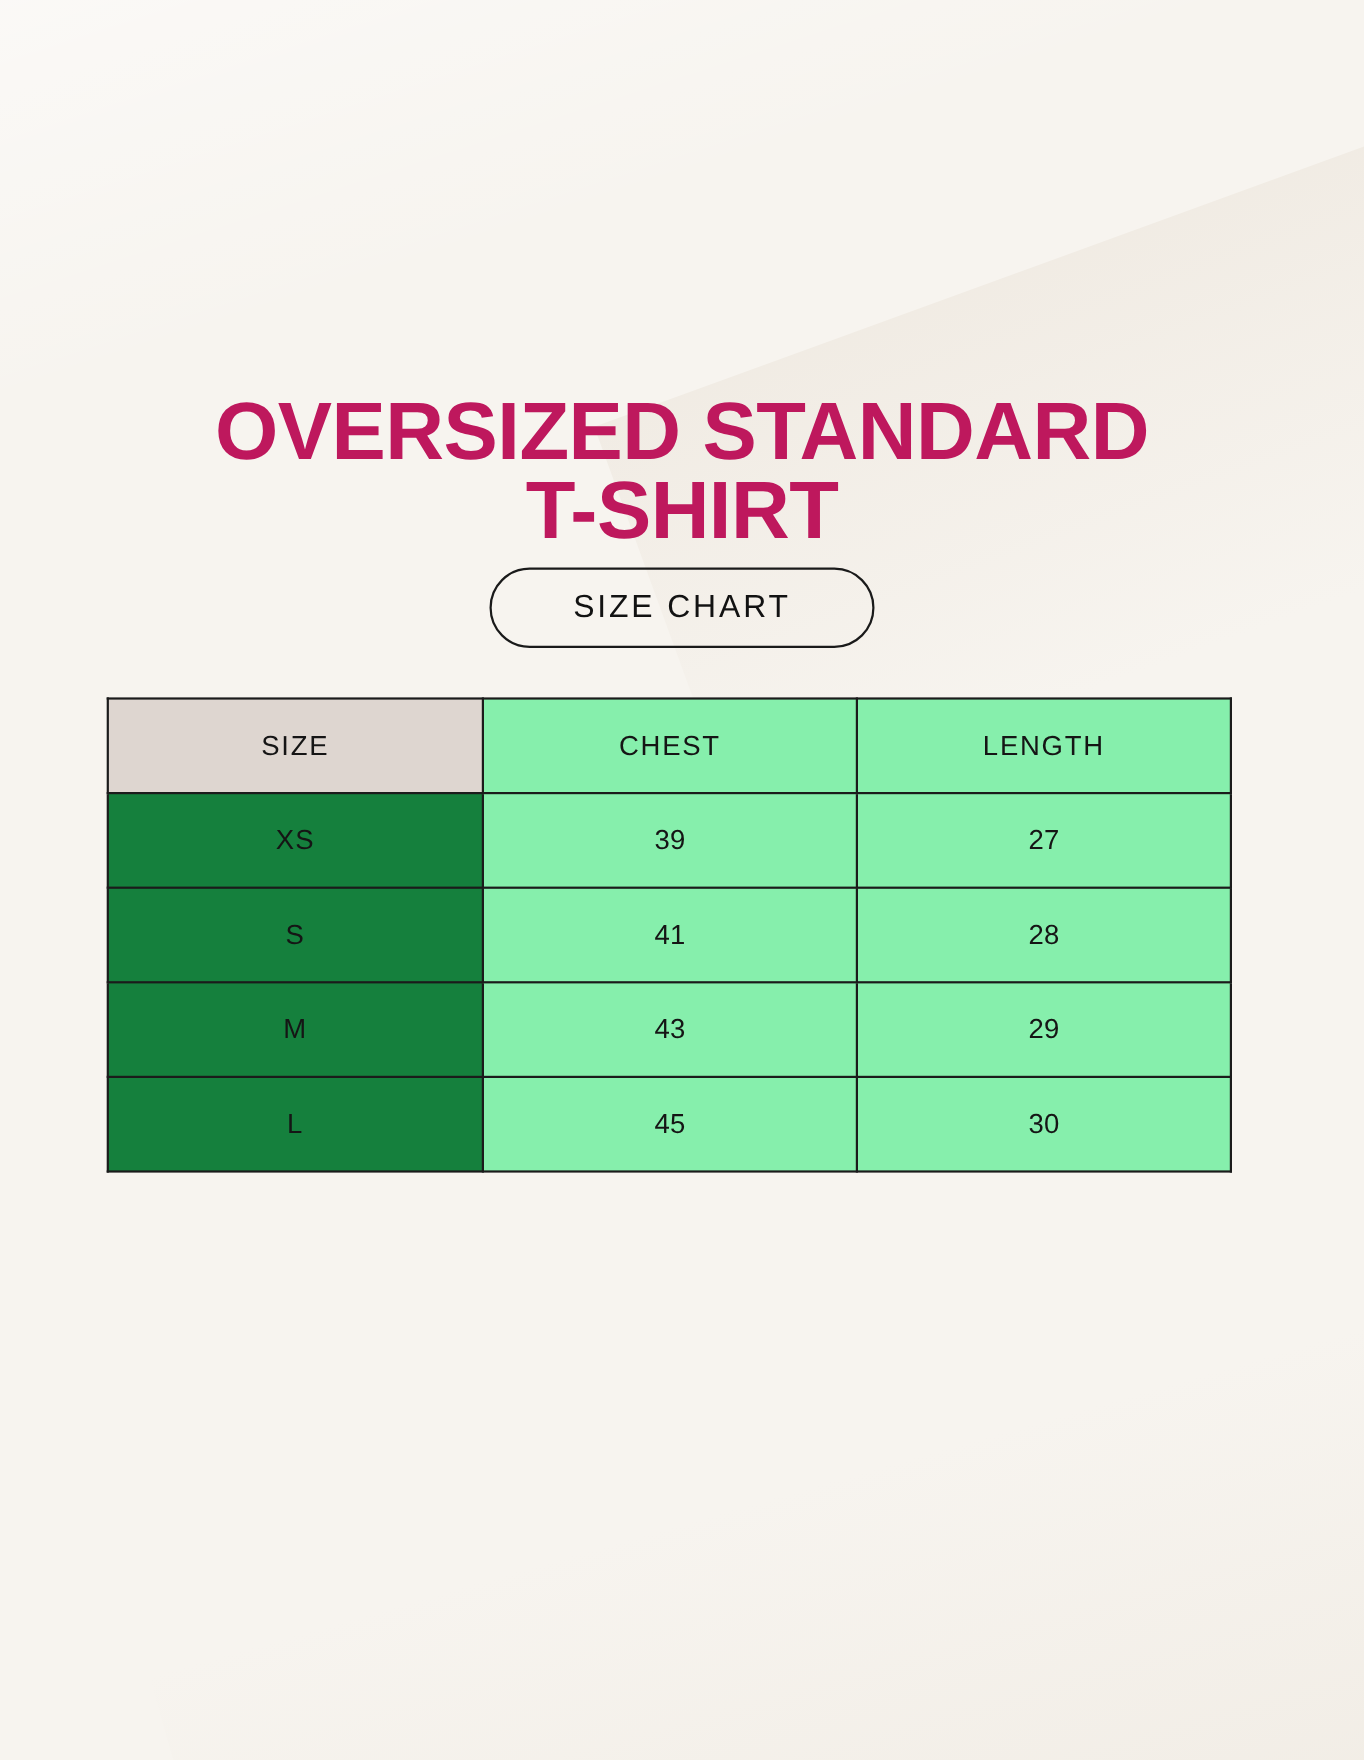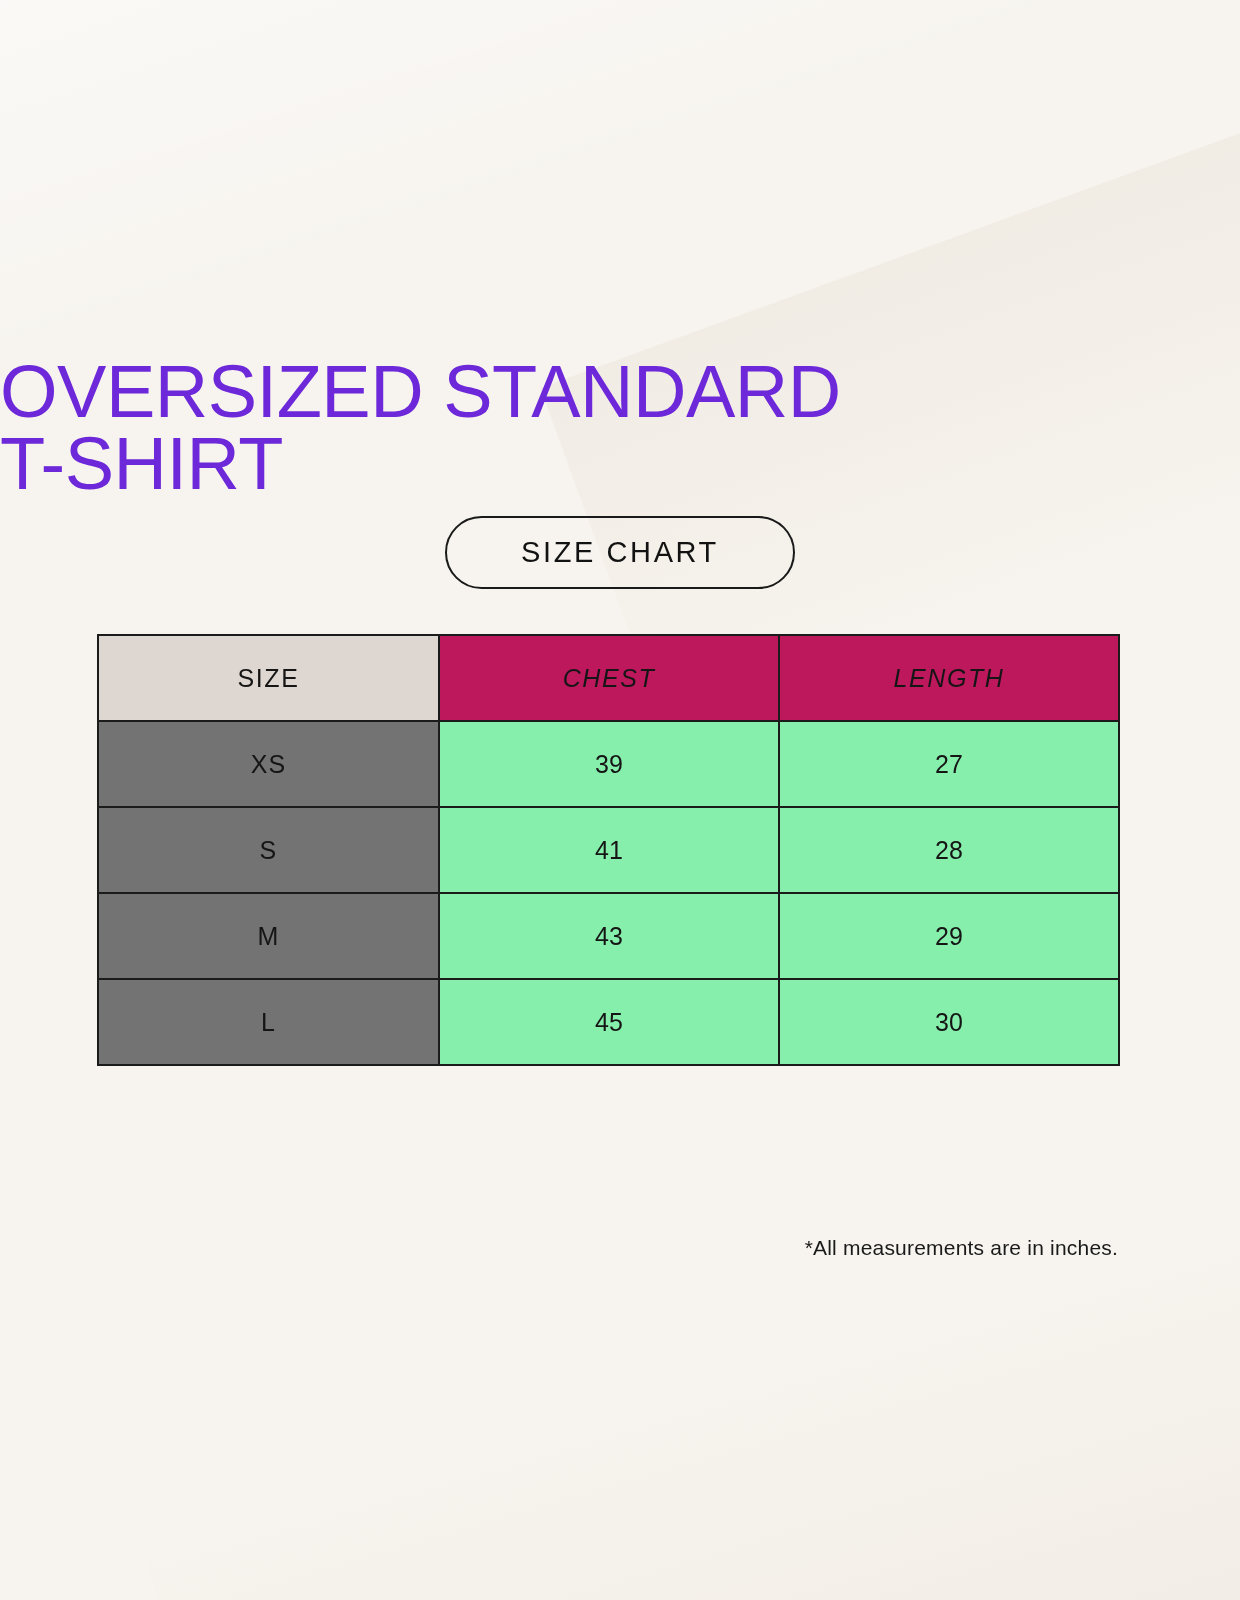--- a/index.html
+++ b/index.html
@@ -53,26 +53,26 @@
     width: 1240px;
     height: 1600px;
     box-sizing: border-box;
   }
 
   .title {
     position: absolute;
     top: 306px;
     left: 0;
     width: 1240px;
-    text-align: left;
+    text-align: center;
     font-size: 74px;
     line-height: 0.98;
     letter-spacing: -0.5px;
-    font-weight: 400;
-    color: #6d28d9;
+    font-weight: 700;
+    color: #be185d;
     white-space: pre-line;
   }
 
   .pill-wrap {
     position: absolute;
     top: 516px;
     left: 0;
     width: 1240px;
     display: flex;
     justify-content: center;
@@ -115,24 +115,24 @@
   table.size-chart col.c-chest { width: 340px; }
   table.size-chart col.c-length { width: 340px; }
 
   thead th {
     height: 88px;
     font-size: 25px;
     font-weight: 700;
     letter-spacing: 1.6px;
   }
   th.head-size { background: #ded6d0; }
-  th.head-chest, th.head-length { background: #be185d; font-style: italic; }
+  th.head-chest, th.head-length { background: #86efac; }
 
   td.cell-size {
-    background: #737373;
+    background: #15803d;
     font-weight: 700;
     letter-spacing: 1.2px;
     margin-top: 14px;
   }
   td.cell-val {
     background: #86efac;
     font-weight: 400;
   }
 
   .footnote {
@@ -194,15 +194,14 @@
         </tr>
         <tr>
           <td class="cell-size">L</td>
           <td class="cell-val">45</td>
           <td class="cell-val">30</td>
         </tr>
       </tbody>
     </table>
   </div>
 
-  <div class="footnote">*All measurements are in inches.</div>
 
 </div>
 
 </body></html>

